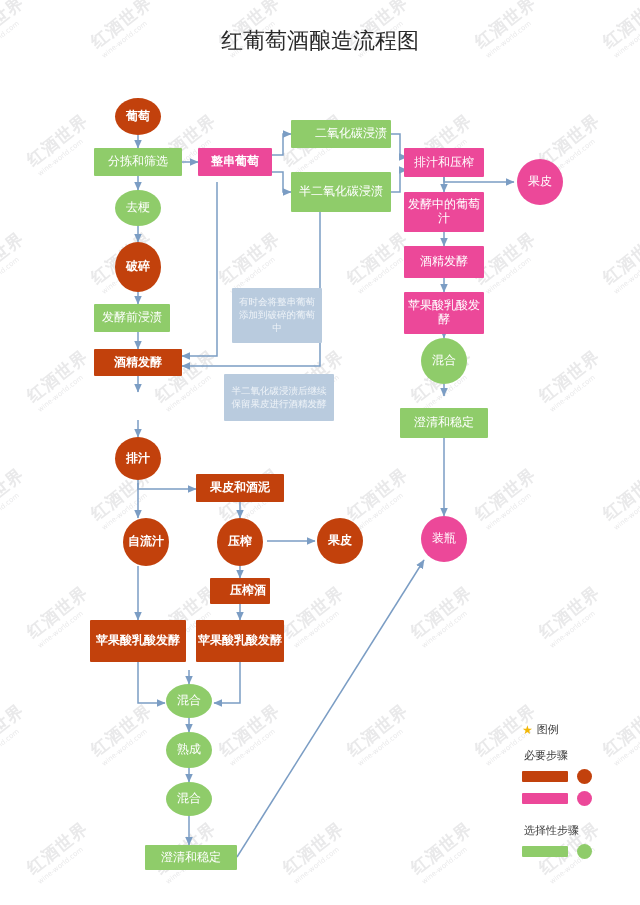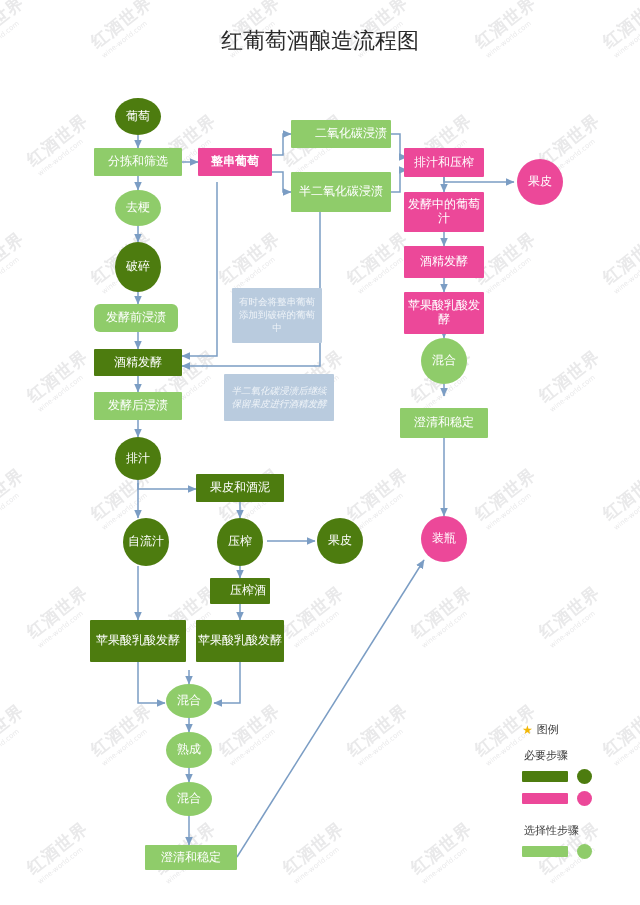--- a/index.html
+++ b/index.html
@@ -39,21 +39,21 @@
     display:flex;align-items:center;justify-content:center;
     text-align:center;
     color:#ffffff;
     font-size:12px;
     line-height:1.15;
     box-sizing:border-box;
     font-family:"DejaVu Sans","Liberation Sans",sans-serif;
   }
   .rect{border-radius:1px;}
   .circ{border-radius:50%;}
-  .red{background:#4d7c0f;}
+  .red{background:#c2410c;font-weight:bold;}
   .dgreen{background:#ec4899;}
   .lgreen{background:#8fcc6a;}
   .note{
     background:#b9cbde;color:#eef3f8;font-size:9.5px;line-height:1.35;
     padding:4px 3px;
   }
 
   
   #title{
     position:absolute;z-index:20;
@@ -190,25 +190,24 @@
   </svg>
 
   <div class="node circ red" style="left:115px;top:98px;width:46px;height:37px;">葡萄</div>
 
   <div class="node rect lgreen" style="left:94px;top:148px;width:88px;height:28px;">分拣和筛选</div>
 
   <div class="node circ lgreen" style="left:115px;top:190px;width:46px;height:36px;">去梗</div>
 
   <div class="node circ red" style="left:115px;top:242px;width:46px;height:50px;">破碎</div>
 
-  <div class="node rect lgreen" style="left:94px;top:304px;width:84px;height:28px;border-radius:6px;">发酵前浸渍</div>
+  <div class="node rect lgreen" style="left:94px;top:304px;width:76px;height:28px;">发酵前浸渍</div>
 
   <div class="node rect red" style="left:94px;top:349px;width:88px;height:27px;">酒精发酵</div>
 
-  <div class="node rect lgreen" style="left:94px;top:392px;width:88px;height:28px;">发酵后浸渍</div>
 
   <div class="node circ red" style="left:115px;top:437px;width:46px;height:43px;">排汁</div>
 
   <div class="node rect red" style="left:196px;top:474px;width:88px;height:28px;">果皮和酒泥</div>
 
   <div class="node circ red" style="left:115px;top:518px;width:46px;height:48px;margin-left:8px;">自流汁</div>
 
   <div class="node circ red" style="left:217px;top:518px;width:46px;height:48px;">压榨</div>
 
   <div class="node circ red" style="left:317px;top:518px;width:46px;height:46px;">果皮</div>
@@ -228,21 +227,21 @@
   <div class="node rect lgreen" style="left:145px;top:845px;width:92px;height:25px;">澄清和稳定</div>
 
   <div class="node rect dgreen" style="left:198px;top:148px;width:74px;height:28px;font-weight:bold;">整串葡萄</div>
 
   <div class="node rect lgreen" style="left:291px;top:120px;width:100px;height:28px;padding-left:20px;">二氧化碳浸渍</div>
 
   <div class="node rect lgreen" style="left:291px;top:172px;width:100px;height:40px;">半二氧化碳浸渍</div>
 
   <div class="node rect note" style="left:232px;top:288px;width:90px;height:55px;">有时会将整串葡萄添加到破碎的葡萄中</div>
 
-  <div class="node rect note" style="left:224px;top:374px;width:110px;height:47px;font-style:italic;">半二氧化碳浸渍后继续保留果皮进行酒精发酵</div>
+  <div class="node rect note" style="left:224px;top:374px;width:110px;height:47px;">半二氧化碳浸渍后继续保留果皮进行酒精发酵</div>
 
   <div class="node rect dgreen" style="left:404px;top:148px;width:80px;height:29px;">排汁和压榨</div>
 
   <div class="node circ dgreen" style="left:517px;top:159px;width:46px;height:46px;">果皮</div>
 
   <div class="node rect dgreen" style="left:404px;top:192px;width:80px;height:40px;">发酵中的葡萄汁</div>
 
   <div class="node rect dgreen" style="left:404px;top:246px;width:80px;height:32px;">酒精发酵</div>
 
   <div class="node rect dgreen" style="left:404px;top:292px;width:80px;height:42px;">苹果酸乳酸发酵</div>

